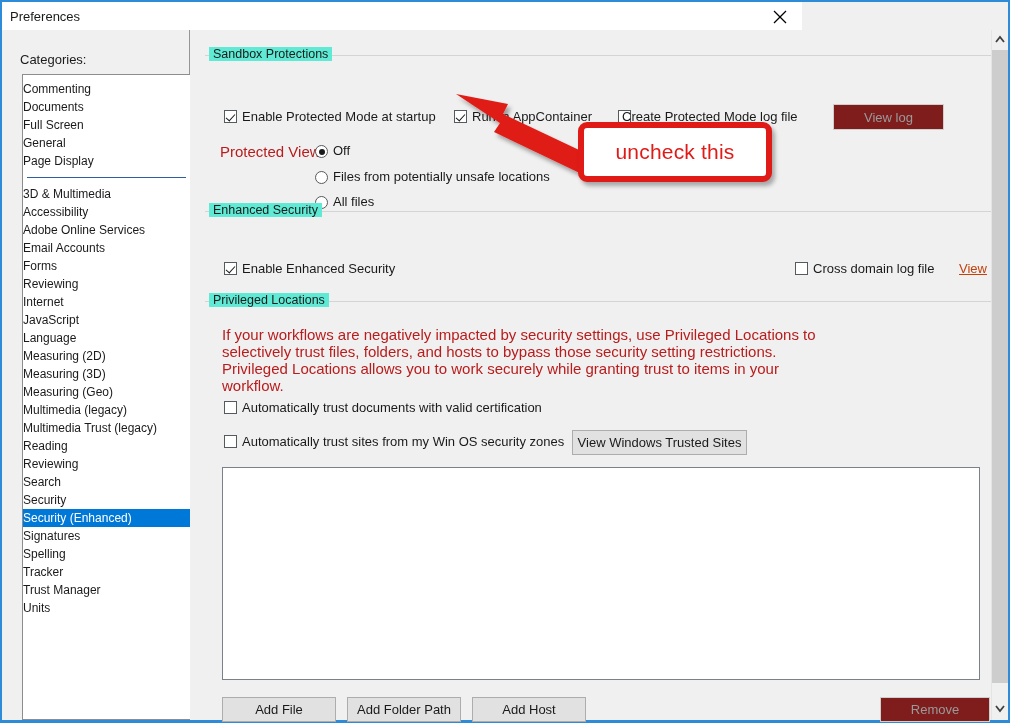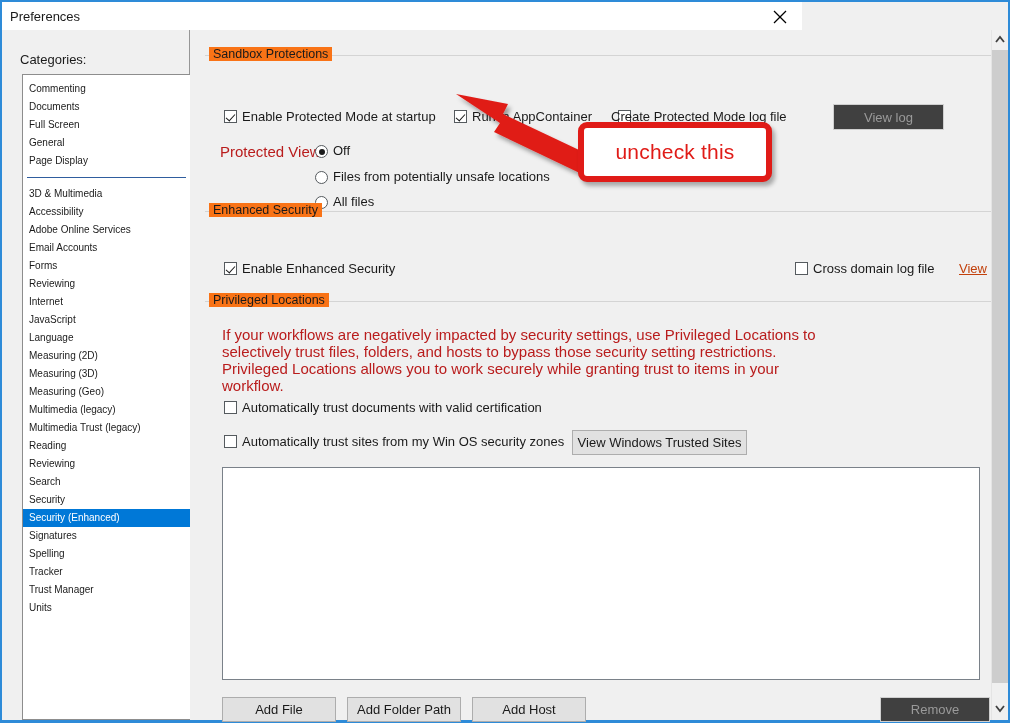--- a/index.html
+++ b/index.html
@@ -68,22 +68,21 @@
     position: absolute; left: 20px; top: 44px; width: 168px; height: 646px;
     background: #ffffff;
     border: 1px solid #8d8d8d;
     border-right: none;
     box-sizing: border-box;
     overflow: hidden;
   }
   .cat-item {
     height: 18px;
     line-height: 18px;
-    padding-left: 6px;
-    font-size: 10px;
+    font-size: 12px;
     color: #1a1a1a;
     white-space: nowrap;
     cursor: default;
   }
   .cat-item.selected {
     background: #0078d7;
     color: #ffffff;
     margin-right: 0;
   }
   .cat-sep {
@@ -103,21 +102,21 @@
     box-sizing: border-box;
   }
   .group-line-top {
     position: absolute; top: 0; height: 1px; background: #d4d4d4;
   }
   .group-title {
     position: absolute;
     top: -8px;
     font-size: 12.5px;
     color: #1a1a1a;
-    background: #f97316;
+    background: #5eead4;
     padding: 0 4px;
     white-space: nowrap;
   }
 
   
   .cb {
     position: absolute;
     width: 13px; height: 13px;
     border: 1px solid #555a5e;
     background: #ffffff;
@@ -172,21 +171,21 @@
     box-sizing: border-box;
     font-family: "Liberation Sans", sans-serif;
     font-size: 13px;
     color: #1a1a1a;
     text-align: center;
     cursor: default;
     padding: 0;
     line-height: normal;
   }
   .btn.disabled {
-    background: #404040;
+    background: #7f1d1d;
     border-color: #cfcfcf;
     color: #9a9a9a;
   }
   .link {
     position: absolute;
     font-size: 13px;
     color: #c2410c;
     text-decoration: underline;
     cursor: default;
     white-space: nowrap;
@@ -309,21 +308,21 @@
       <div class="group-title" style="left:4px;">Sandbox Protections</div>
     </div>
 
     <div class="cb checked" style="left:33px; top:80px;"></div>
     <div class="opt-label" style="left:51px; top:79px;">Enable Protected Mode at startup</div>
 
     <div class="cb checked" style="left:263px; top:80px;"></div>
     <div class="opt-label" style="left:281px; top:79px;">Run in AppContainer</div>
 
     <div class="cb" style="left:427px; top:80px;"></div>
-    <div class="opt-label" style="left:420px; top:79px;">Create Protected Mode log file</div>
+    <div class="opt-label" style="left:431px; top:79px;">Create Protected Mode log file</div>
 
     <button class="btn disabled" style="left:642px; top:74px; width:111px; height:26px;">View log</button>
 
     <div class="static-text" style="left:29px; top:113px;">Protected View</div>
 
     <div class="rb checked" style="left:124px; top:115px;"></div>
     <div class="opt-label" style="left:142px; top:113px;">Off</div>
 
     <div class="rb" style="left:124px; top:141px;"></div>
     <div class="opt-label" style="left:142px; top:139px;">Files from potentially unsafe locations</div>

